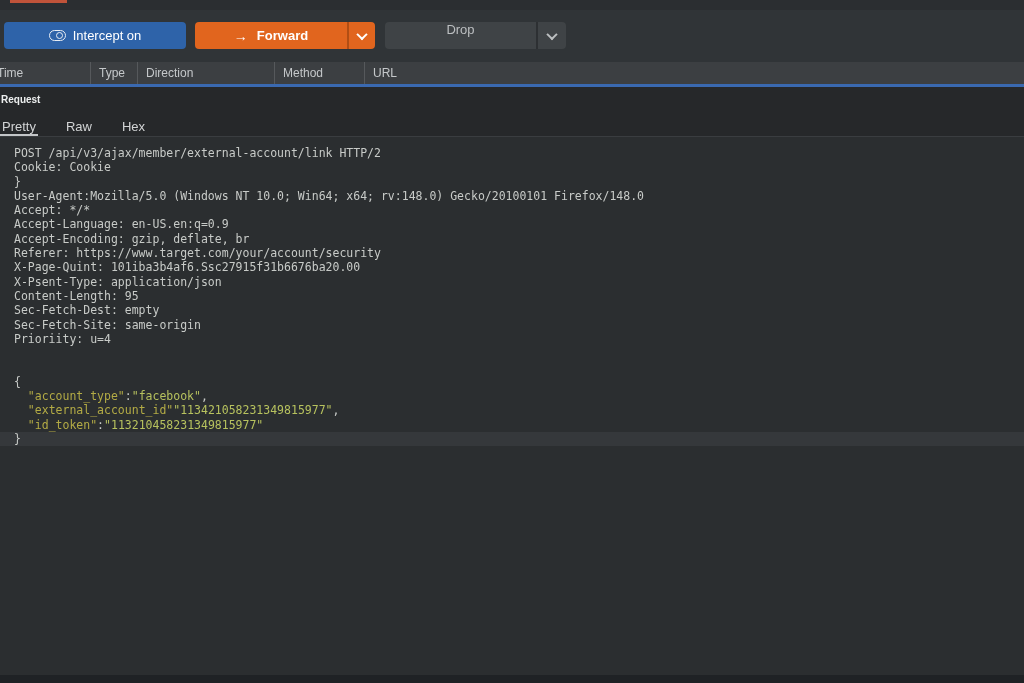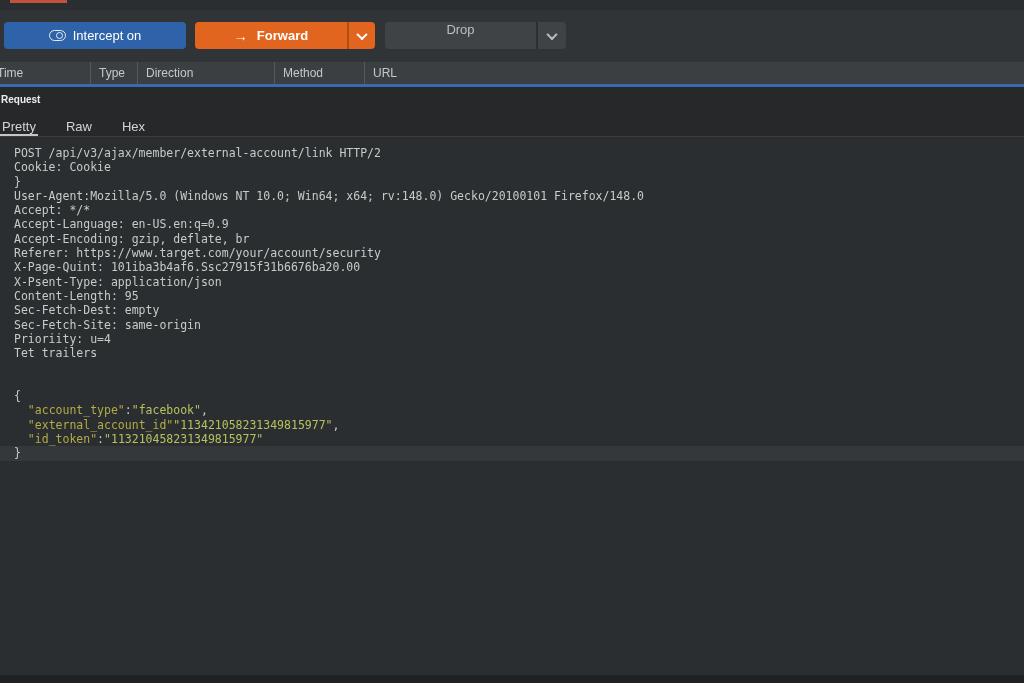--- a/index.html
+++ b/index.html
@@ -148,21 +148,20 @@
       <div class="ed-line"><span class="tok-plain">Accept: */*</span></div>
       <div class="ed-line"><span class="tok-plain">Accept-Language: en-US.en:q=0.9</span></div>
       <div class="ed-line"><span class="tok-plain">Accept-Encoding: gzip, deflate, br</span></div>
       <div class="ed-line"><span class="tok-plain">Referer: https://www.target.com/your/account/security</span></div>
       <div class="ed-line"><span class="tok-plain">X-Page-Quint: 101iba3b4af6.Ssc27915f31b6676ba20.00</span></div>
       <div class="ed-line"><span class="tok-plain">X-Psent-Type: application/json</span></div>
       <div class="ed-line"><span class="tok-plain">Content-Length: 95</span></div>
       <div class="ed-line"><span class="tok-plain">Sec-Fetch-Dest: empty</span></div>
       <div class="ed-line"><span class="tok-plain">Sec-Fetch-Site: same-origin</span></div>
       <div class="ed-line"><span class="tok-plain">Prioriity: u=4</span></div>
-      <div class="ed-line"><span class="tok-plain">Tet trailers</span></div>
       <div class="ed-line"></div>
       <div class="ed-line"></div>
       <div class="ed-line"><span class="tok-plain">{</span></div>
       <div class="ed-line"><span class="tok-plain">  </span><span class="tok-key">"account_type"</span><span class="tok-plain">:</span><span class="tok-val">"facebook"</span><span class="tok-plain">,</span></div>
       <div class="ed-line"><span class="tok-plain">  </span><span class="tok-key">"external_account_id"</span><span class="tok-val">"113421058231349815977"</span><span class="tok-plain">,</span></div>
       <div class="ed-line"><span class="tok-plain">  </span><span class="tok-key">"id_token"</span><span class="tok-plain">:</span><span class="tok-val">"113210458231349815977"</span></div>
       <div class="ed-line highlight"><span class="tok-plain">}</span></div>
     </div>
 
   <div class="bottom-strip"></div>

